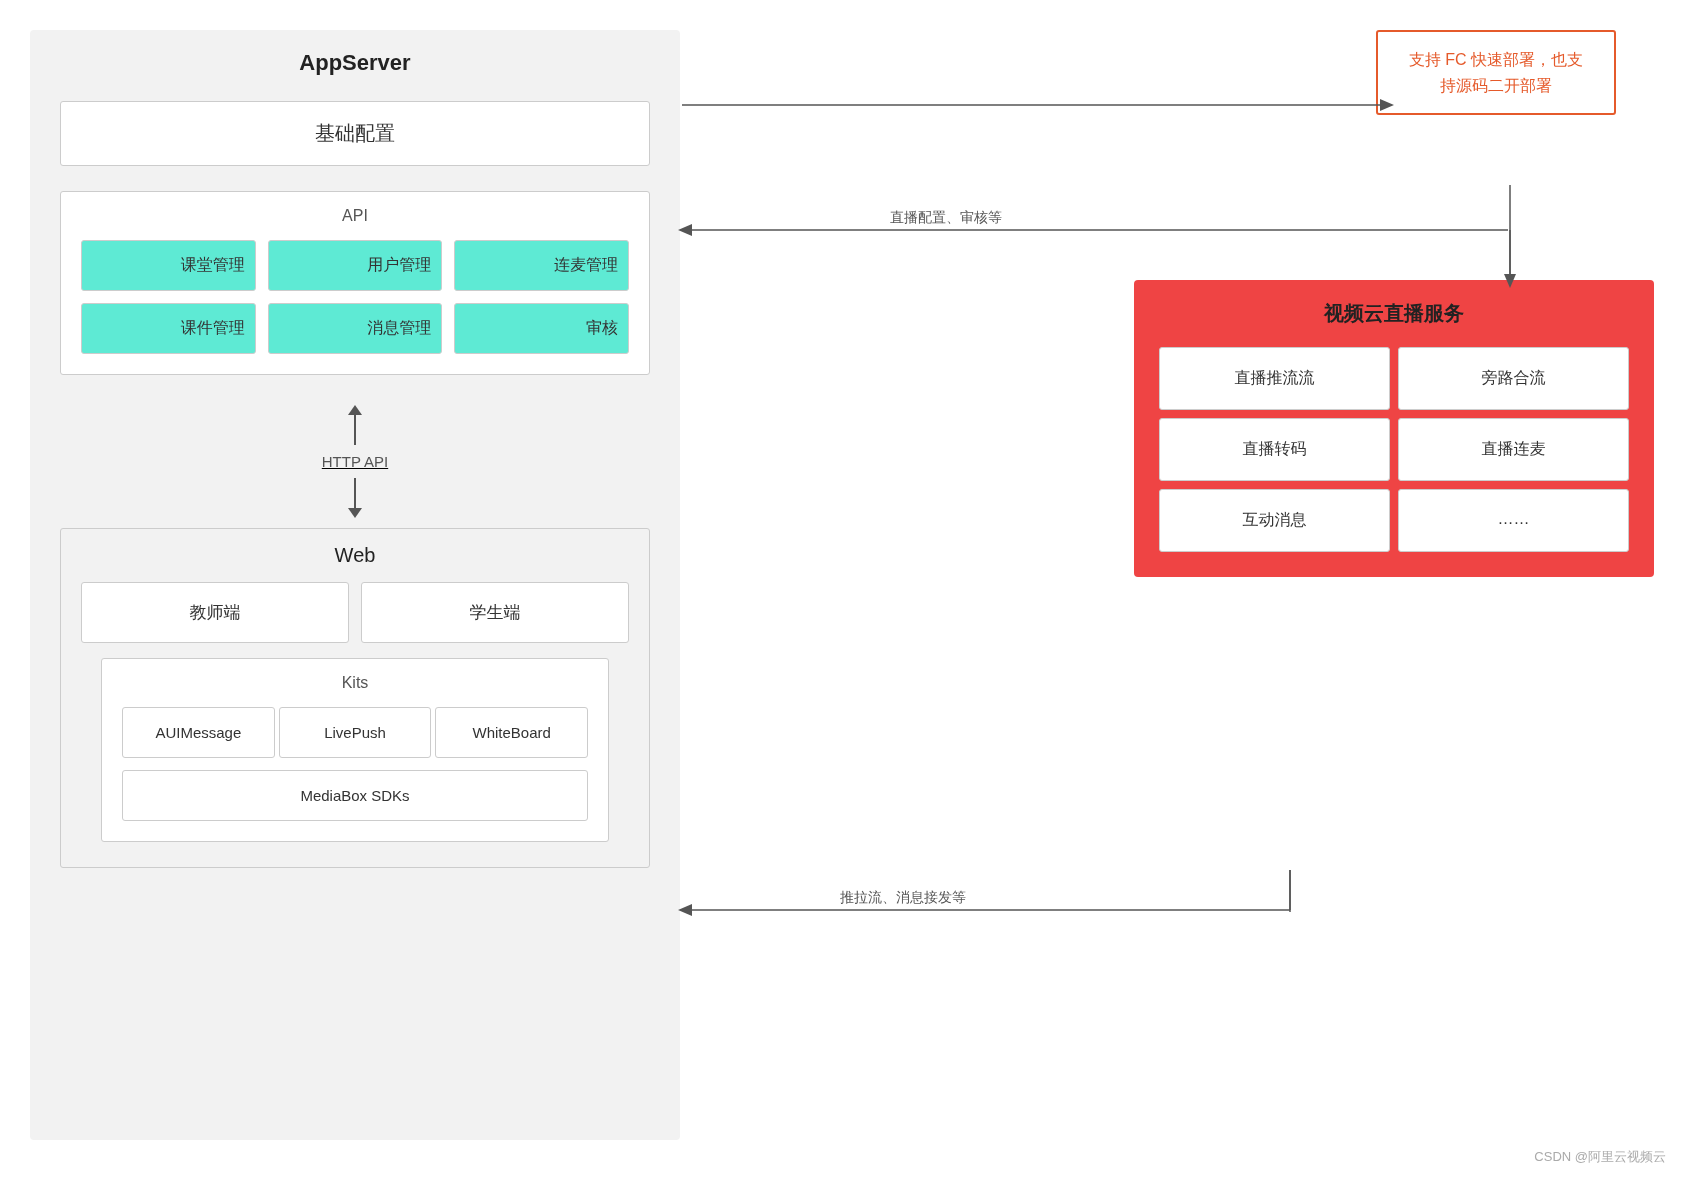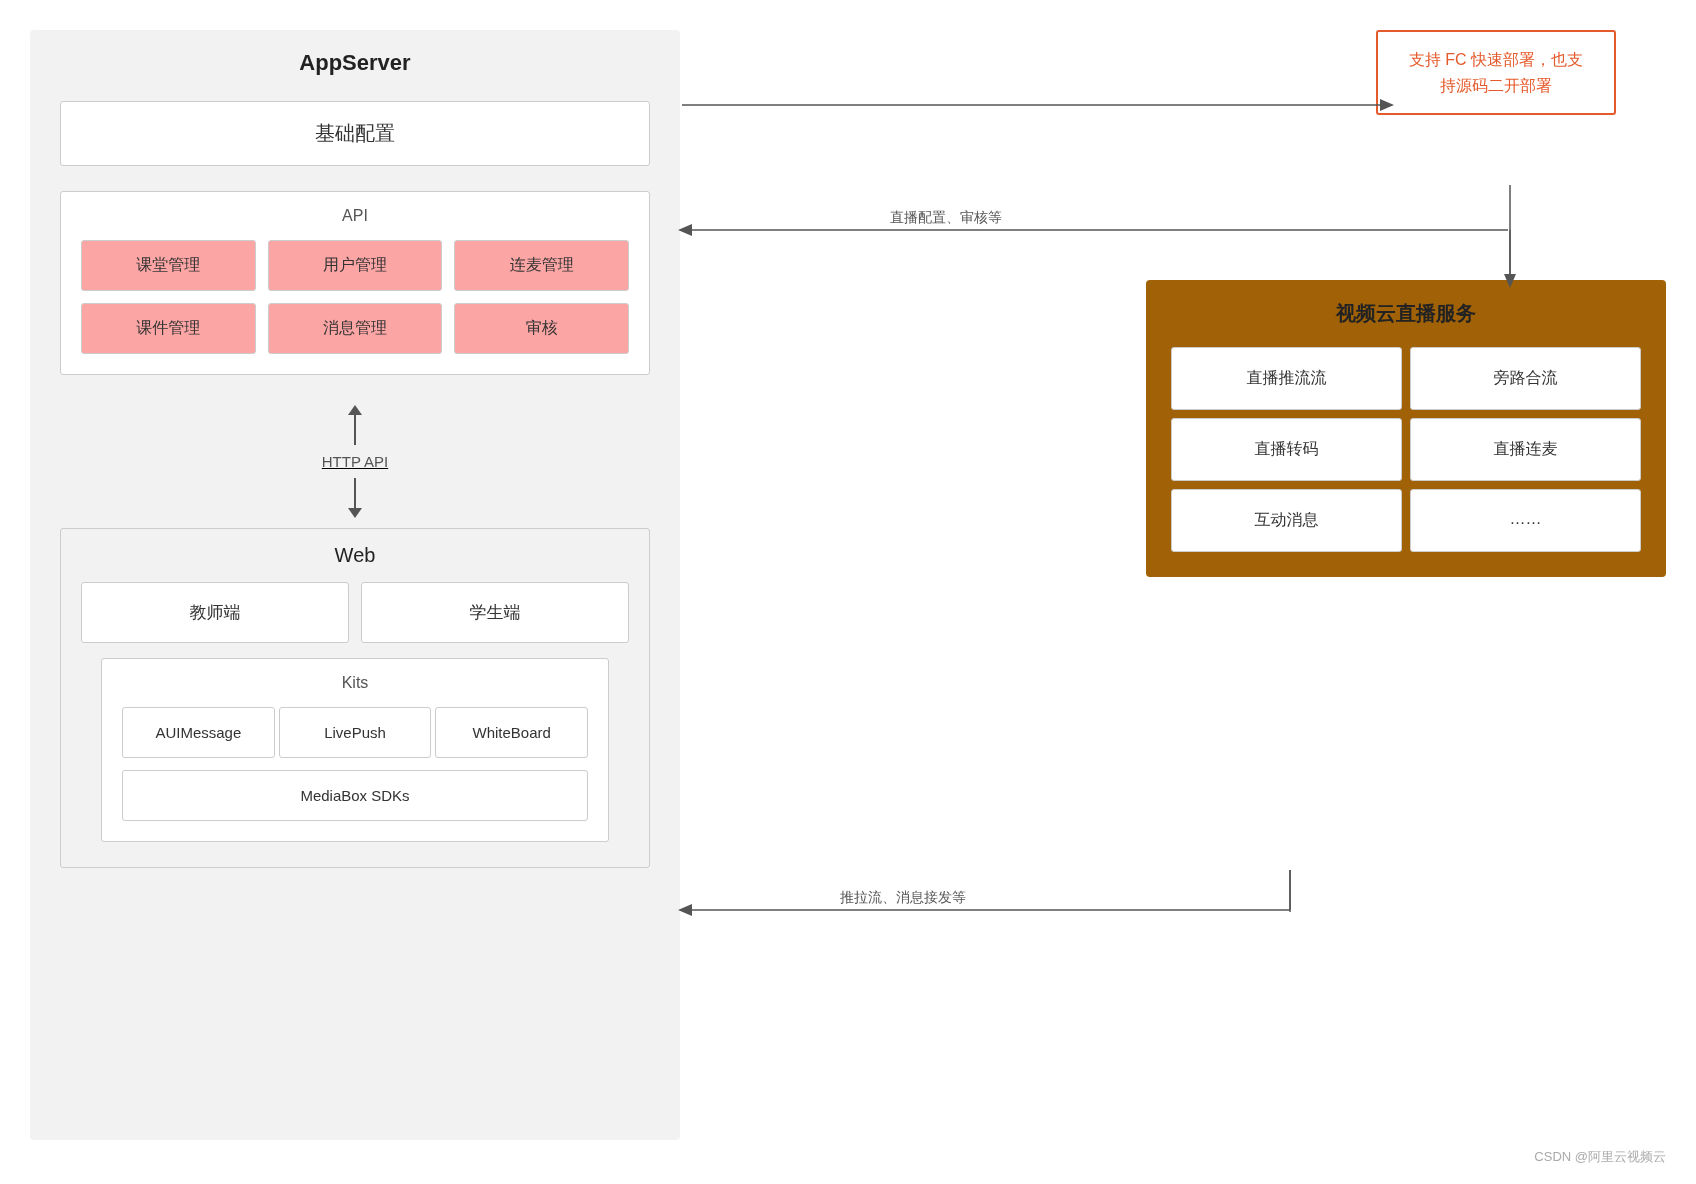--- a/index.html
+++ b/index.html
@@ -66,24 +66,24 @@
       margin-bottom: 15px;
     }
 
     .api-grid {
       display: grid;
       grid-template-columns: 1fr 1fr 1fr;
       gap: 12px;
     }
 
     .api-cell {
-      background: #fca5a5;
-      border: 1px solid #ccc;
-      border-radius: 3px;
-      text-align: center;
+      background: #5eead4;
+      border: 1px solid #ccc;
+      border-radius: 3px;
+      text-align: right;
       padding: 14px 10px;
       font-size: 16px;
       color: #333;
     }
 
     
     .http-api-area {
       display: flex;
       flex-direction: column;
       align-items: center;
@@ -215,23 +215,23 @@
       color: #e55a2b;
       font-size: 16px;
       line-height: 1.6;
     }
 
     
     
     .video-cloud-section {
       position: absolute;
       top: 280px;
-      right: 30px;
+      right: 42px;
       width: 520px;
-      background: #a16207;
+      background: #ef4444;
       border-radius: 4px;
       padding: 20px 25px 25px;
     }
 
     .video-cloud-title {
       text-align: center;
       font-size: 20px;
       font-weight: bold;
       margin-bottom: 20px;
       color: #222;

